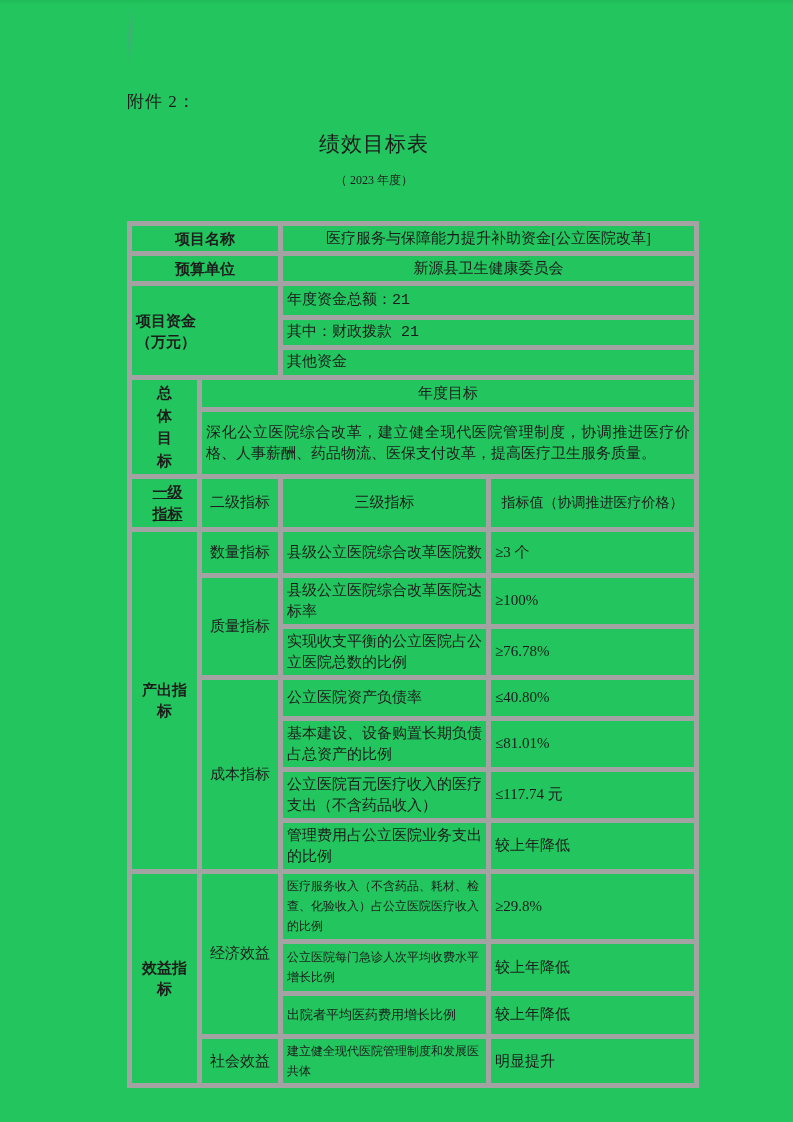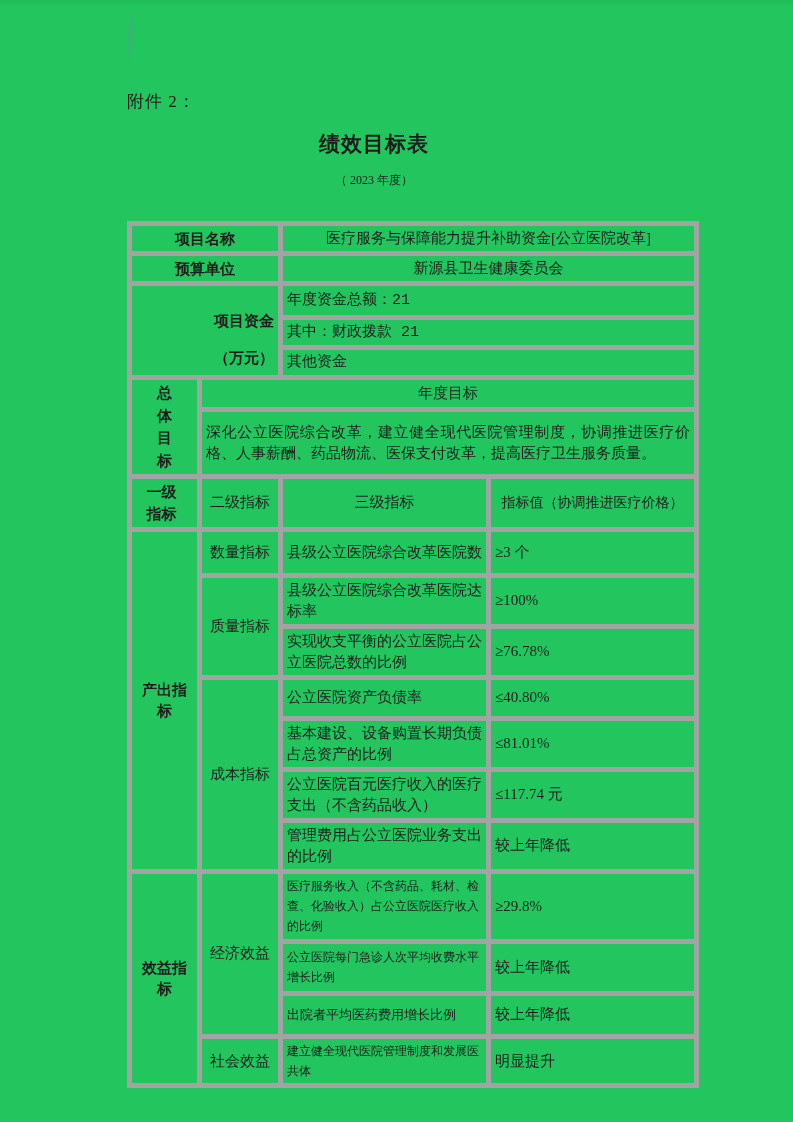--- a/index.html
+++ b/index.html
@@ -23,21 +23,21 @@
     filter:blur(1.2px);
     transform:rotate(3deg);
   }
   .attachment{
     position:absolute;left:127px;top:90px;
     font-size:17px;letter-spacing:1px;
   }
   .title{
     position:absolute;left:0;top:130px;width:748px;
     margin:0;text-align:center;
-    font-size:21px;font-weight:700;letter-spacing:1px;
+    font-size:21px;font-weight:400;letter-spacing:1px;
   }
   .subtitle{
     position:absolute;left:0;top:172px;width:748px;
     text-align:center;font-size:12px;
   }
   table.perf{
     position:absolute;left:127px;top:221px;
     border-collapse:collapse;table-layout:fixed;
     width:572px;
   }
@@ -57,23 +57,23 @@
   }
   td.l3{font-size:14px;text-align:left;padding:2px 5px;line-height:1.5;}
   td.l3.small{font-size:12px;line-height:1.7;}
   td.val{font-size:14.5px;}
   .vert{
     display:inline-block;width:1.15em;line-height:1.5;
     text-align:center;font-size:15px;white-space:normal;word-break:break-all;
   }
   .wrap2{
     display:inline-block;width:2.4em;line-height:1.45;
-    text-align:left;white-space:normal;word-break:break-all;
+    text-align:right;white-space:normal;word-break:break-all;text-decoration:underline;
   }
-  .funds-label div{text-align:right;margin-top:16px;}
+  .funds-label div{text-align:left;}
   td.goal-text{font-size:15px;line-height:1.55;text-align:justify;padding:4px 7px;}
   td.pad8{padding-left:8px;}
   td.pad45{padding-left:45px;}
   td.pad88{padding-left:88px;}
 </style>
 </head>
 <body>
 
 <div class="page">
   <div class="edge-shade"></div>

